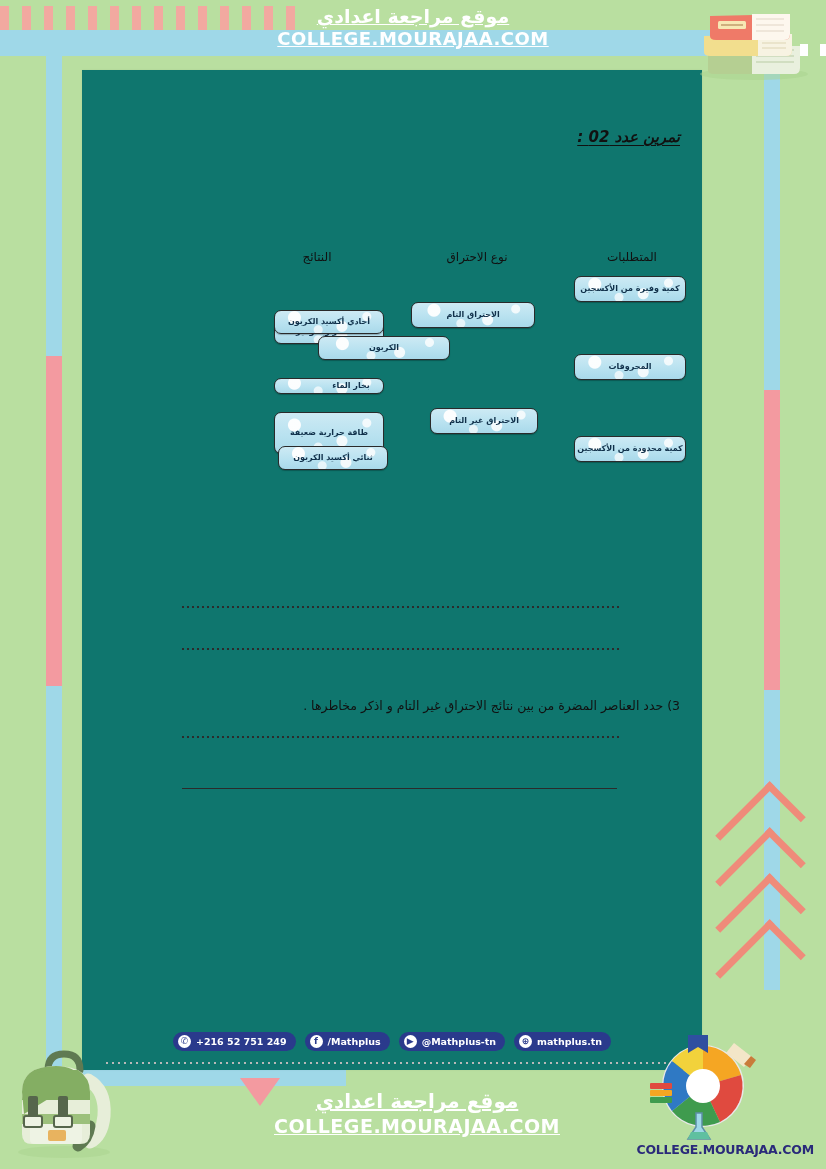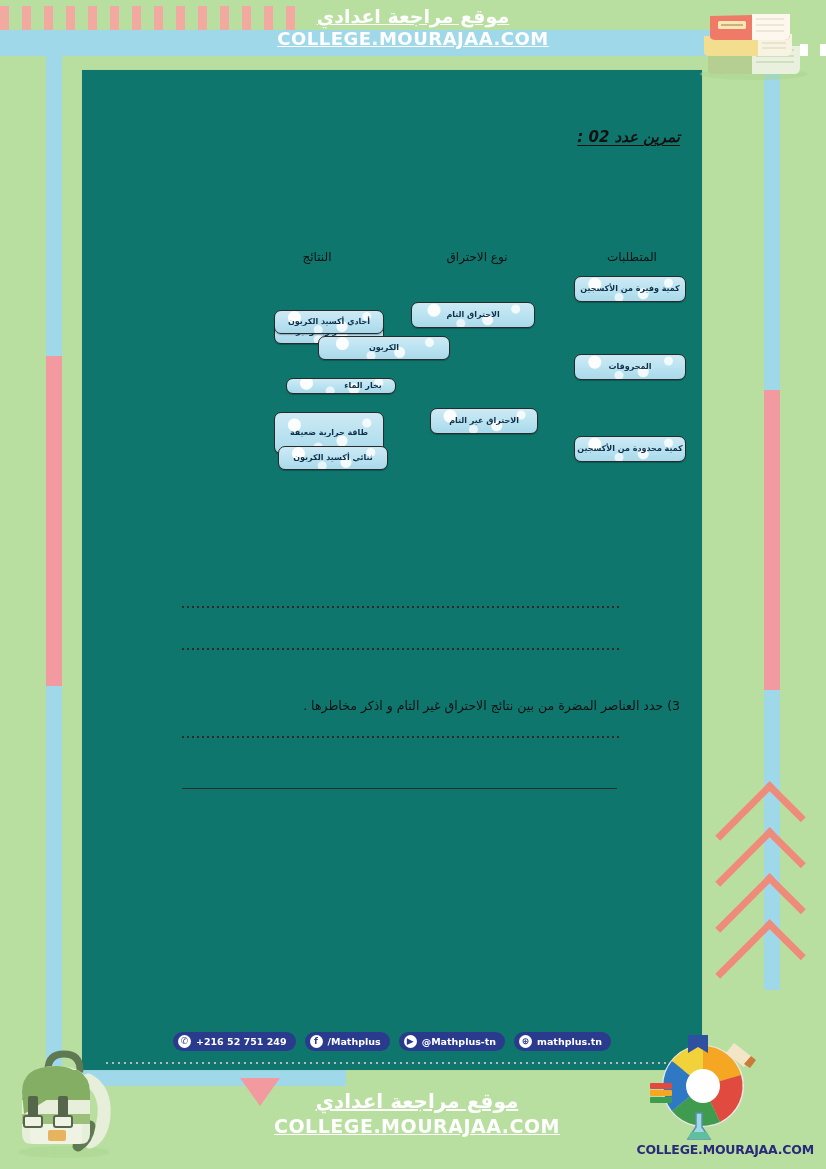--- a/index.html
+++ b/index.html
@@ -269,21 +269,21 @@
 
   <div class="diagram">
 
     <div class="col-head head-res">النتائج</div>
     <div class="col-head head-type">نوع الاحتراق</div>
     <div class="col-head head-req">المتطلبات</div>
 
     <div class="pill" style="left:192px;top:26px;width:110px;height:24px;margin-top:44px;">طاقة حرارية وفيرة</div>
     <div class="pill" style="left:192px;top:60px;width:110px;height:24px;">أحادي أكسيد الكربون</div>
     <div class="pill" style="left:192px;top:86px;width:132px;height:24px;margin-left:44px;">الكربون</div>
-    <div class="pill" style="left:204px;top:128px;width:110px;height:16px;padding-left:44px;">بخار الماء</div>
+    <div class="pill" style="left:192px;top:128px;width:110px;height:16px;padding-left:44px;">بخار الماء</div>
     <div class="pill" style="left:192px;top:162px;width:110px;height:42px;">طاقة حرارية ضعيفة</div>
     <div class="pill" style="left:196px;top:196px;width:110px;height:24px;">ثنائي أكسيد الكربون</div>
 
     <div class="pill" style="left:329px;top:52px;width:124px;height:26px;">الاحتراق التام</div>
     <div class="pill" style="left:348px;top:158px;width:108px;height:26px;">الاحتراق غير التام</div>
 
     <div class="pill" style="left:492px;top:26px;width:112px;height:26px;">كمية وفيرة من الأكسجين</div>
     <div class="pill" style="left:492px;top:104px;width:112px;height:26px;">المحروقات</div>
     <div class="pill" style="left:492px;top:186px;width:112px;height:26px;">كمية محدودة من الأكسجين</div>
   </div>

